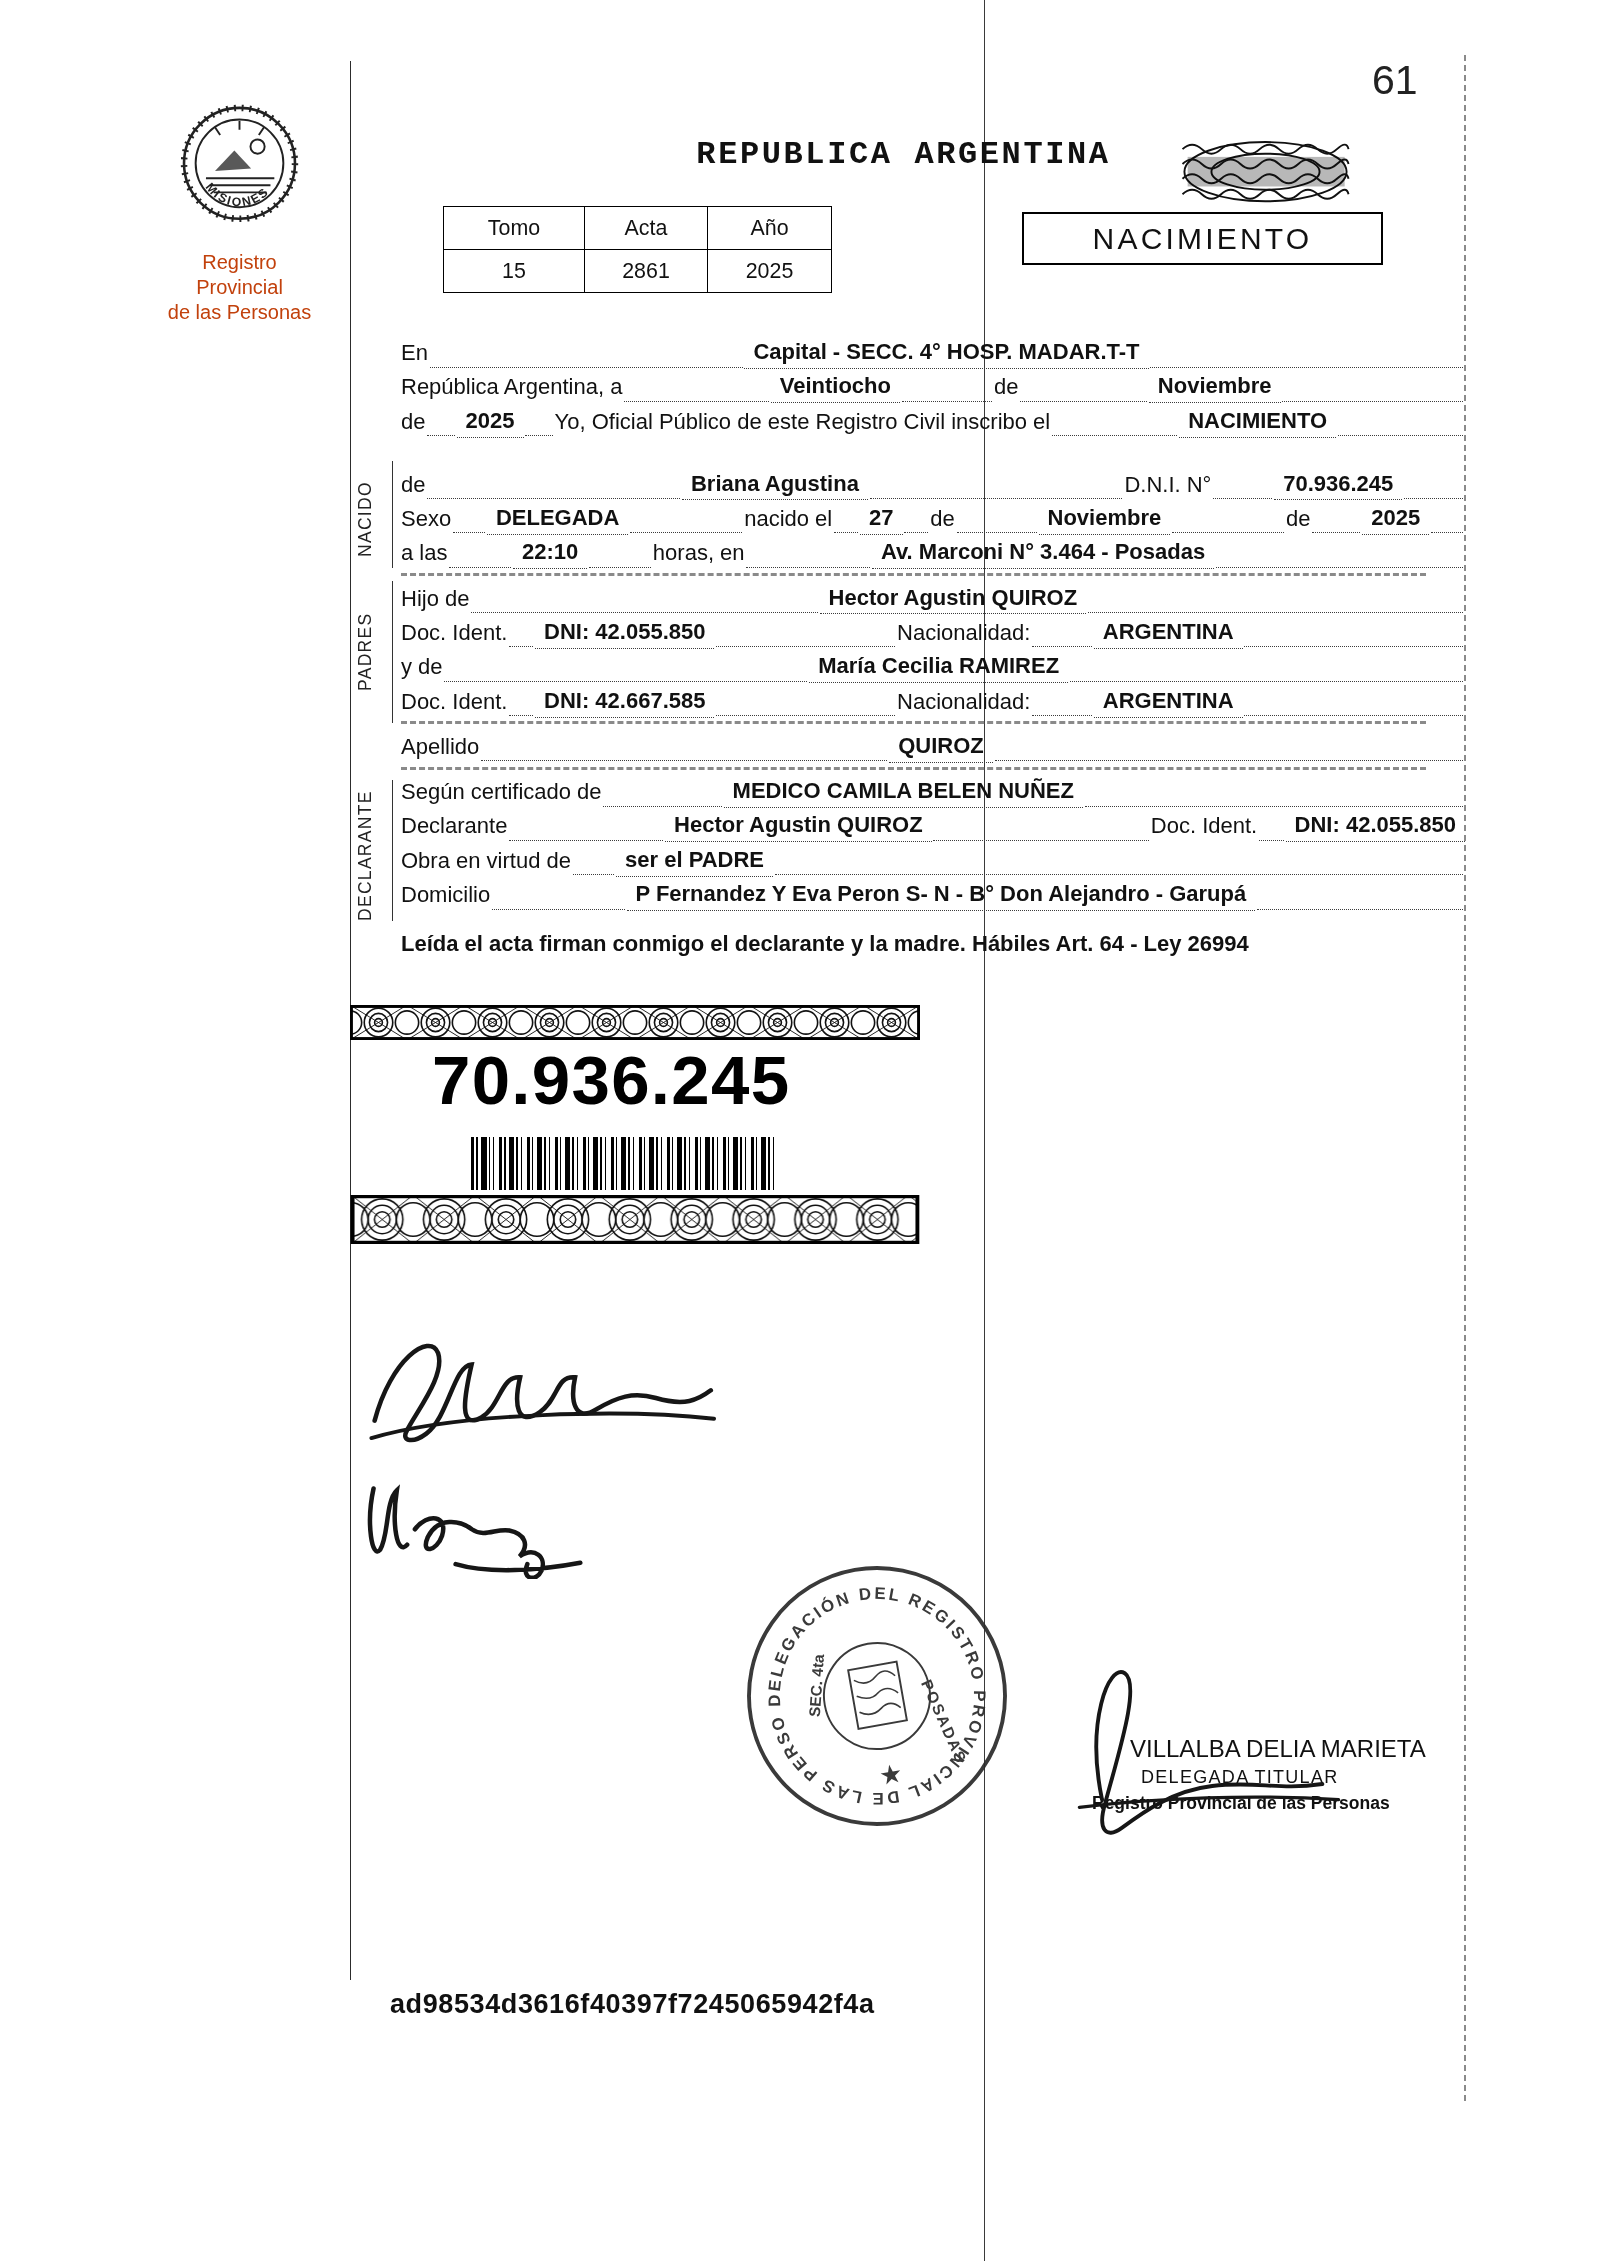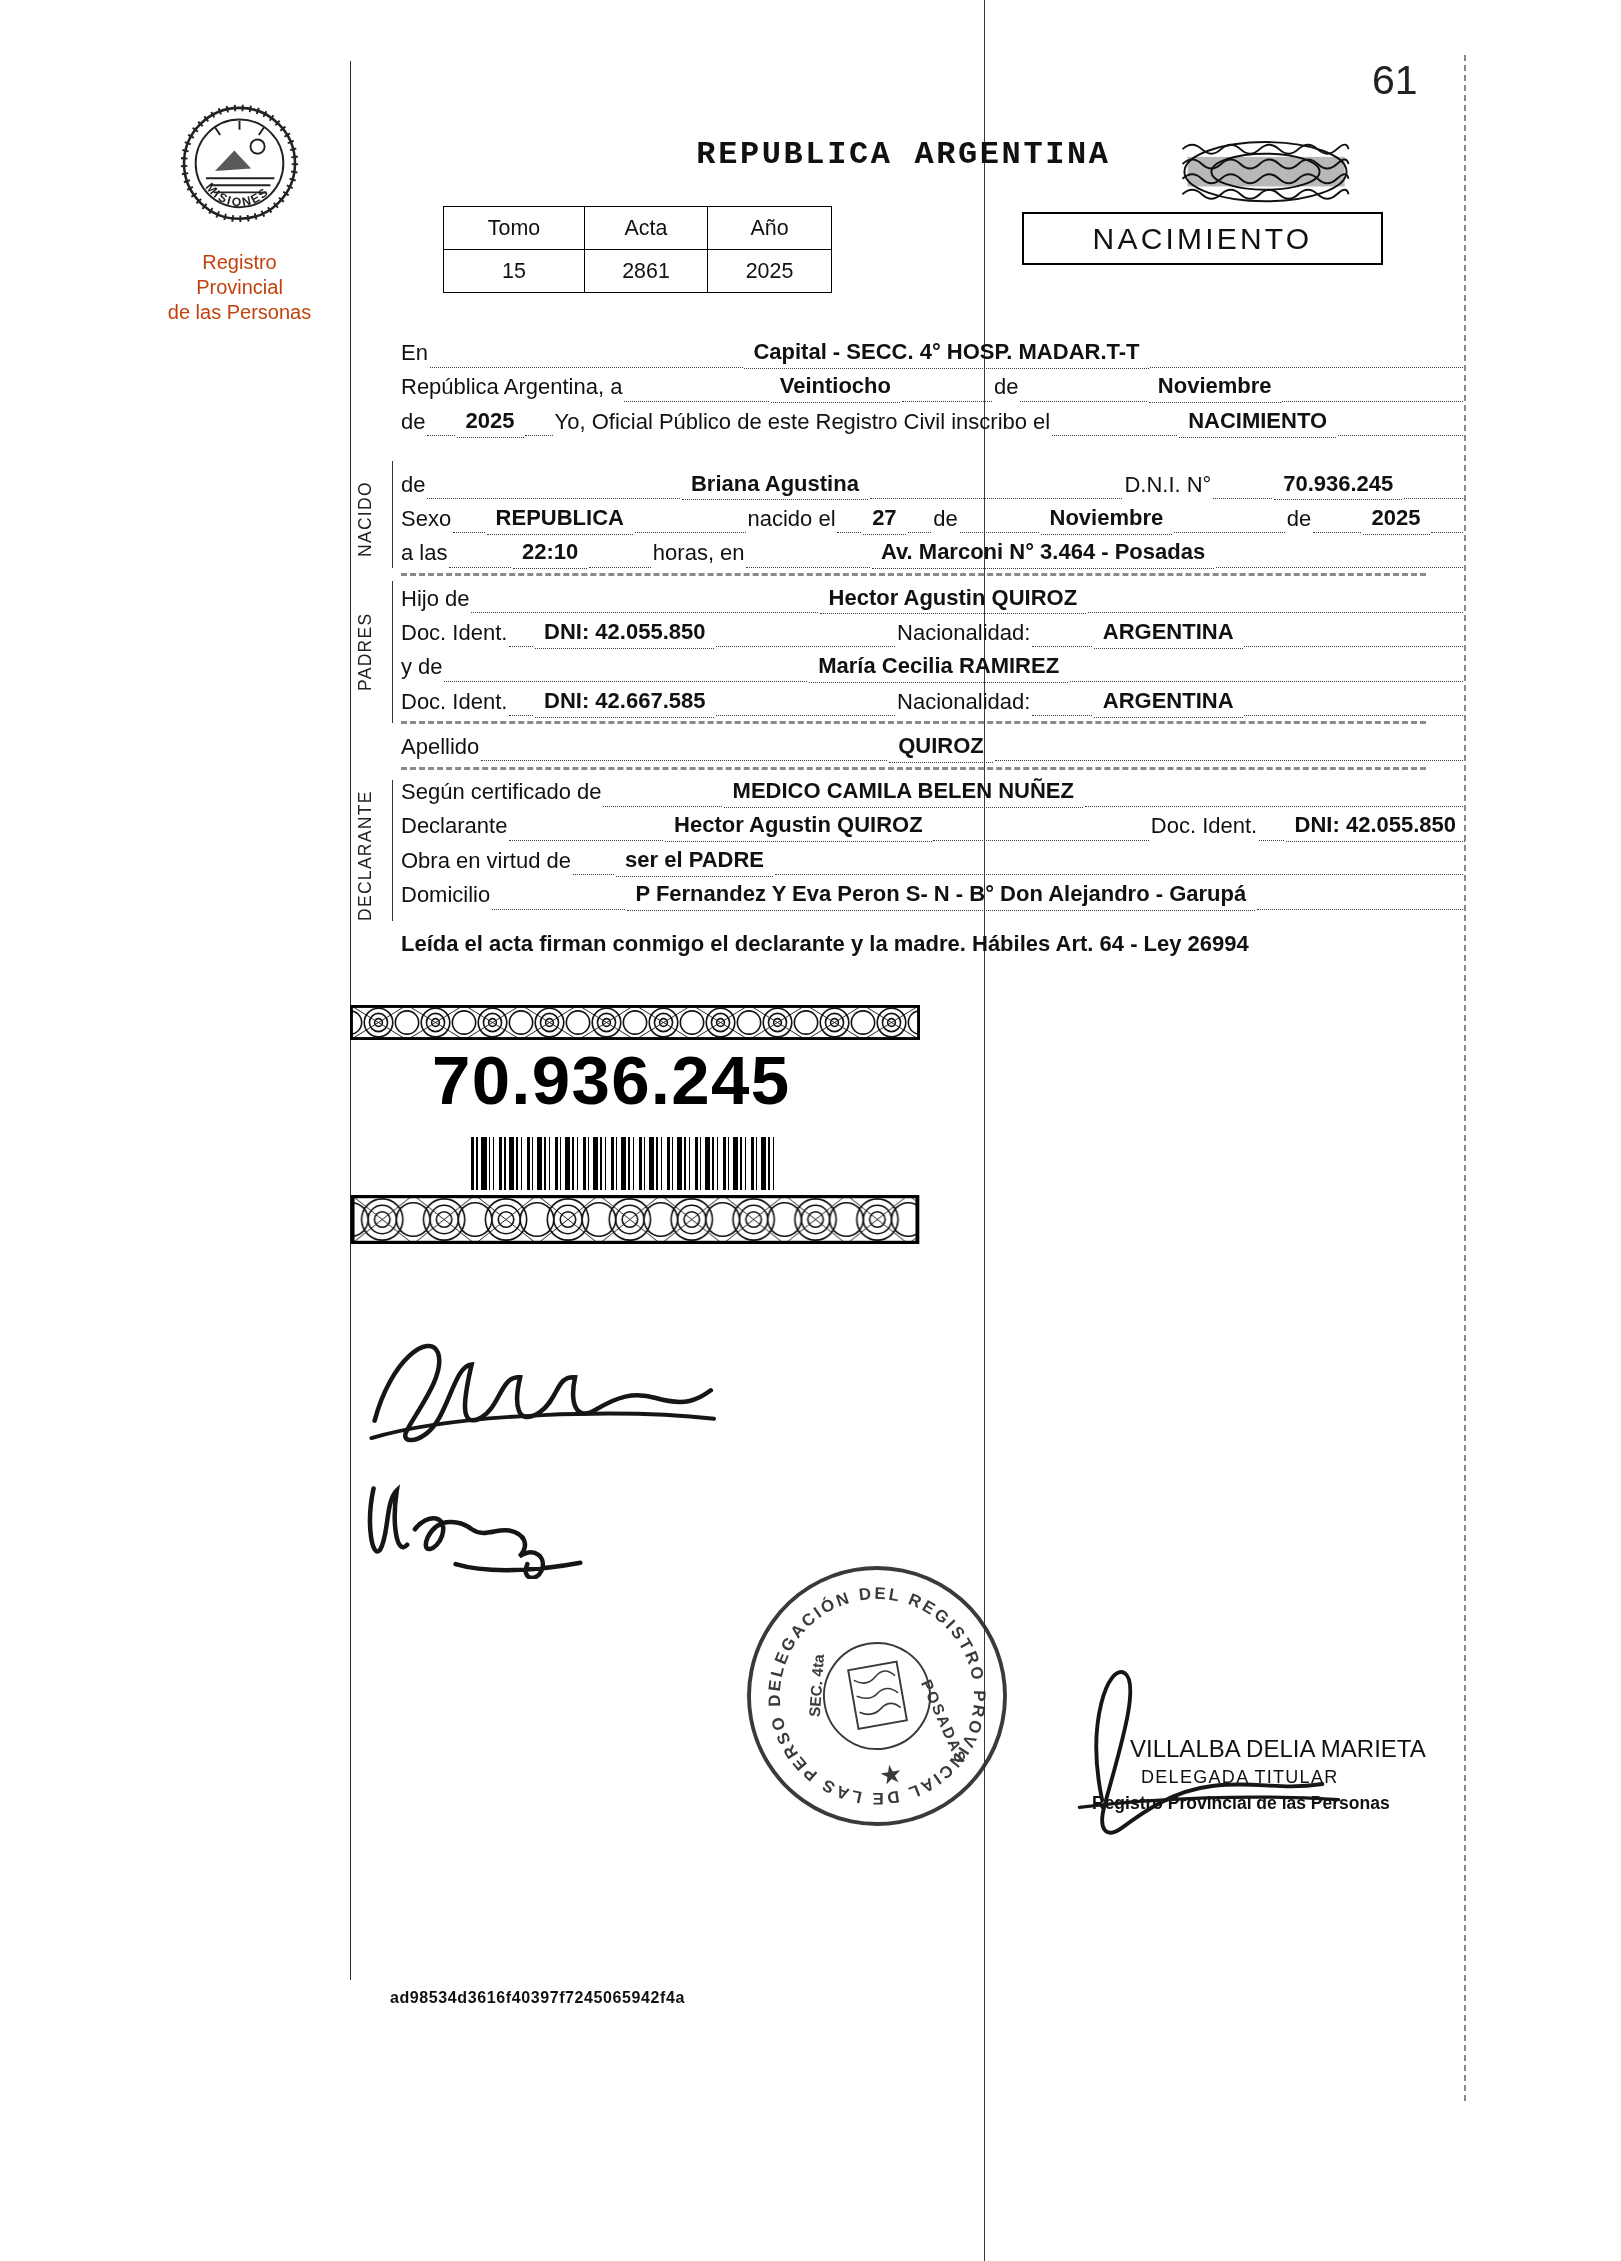--- a/index.html
+++ b/index.html
@@ -69,21 +69,21 @@
 
   
   .sig1 { position:absolute; left:355px; top:1314px; z-index:2; }
   .sig2 { position:absolute; left:355px; top:1453px; z-index:2; }
   .round-stamp { position:absolute; left:738px; top:1557px; z-index:2; transform:rotate(-10deg); opacity:.92; }
   .official { position:absolute; left:1054px; top:1735px; width:337px; z-index:2; }
   .official .o-name { font-size:24px; padding-left:76px; white-space:nowrap; }
   .official .o-title{ font-size:18px; padding-left:87px; letter-spacing:1.3px; margin-top:3.9px; white-space:nowrap;}
   .official .o-org  { font-size:17.5px; font-weight:bold; padding-left:38px; margin-top:5.2px; white-space:nowrap;}
   .official-sig { position:absolute; left:1034px; top:1644px; z-index:3; }
-  .bottom-code { position:absolute; left:390px; top:1989px; font-size:16px; font-weight:bold; letter-spacing:0.6px; z-index:2;}
+  .bottom-code { position:absolute; left:390px; top:1989px; font-size:27px; font-weight:bold; letter-spacing:0.6px; z-index:2;}
 </style>
 </head>
 <body>
 
 <div class="page">
 
   <div class="fold-line"></div>
   <div class="left-rule"></div>
   <div class="right-rule"></div>
 
@@ -185,21 +185,21 @@
       <span class="dots" style="--g:1.5"></span>
       <span class="lbl">D.N.I. N°</span>
       <span class="dots" style="--g:0.35"></span>
       <span class="val">70.936.245</span>
       <span class="dots" style="--g:0.35"></span>
     </div>
 
     <div class="line">
       <span class="lbl">Sexo</span>
       <span class="dots" style="--g:0.2"></span>
-      <span class="val">REPUBLICA</span>
+      <span class="val">DELEGADA</span>
       <span class="dots" style="--g:0.7"></span>
       <span class="lbl">nacido el</span>
       <span class="dots" style="--g:0.15"></span>
       <span class="val">27</span>
       <span class="dots" style="--g:0.15"></span>
       <span class="lbl">de</span>
       <span class="dots" style="--g:0.5"></span>
       <span class="val">Noviembre</span>
       <span class="dots" style="--g:0.7"></span>
       <span class="lbl">de</span>

